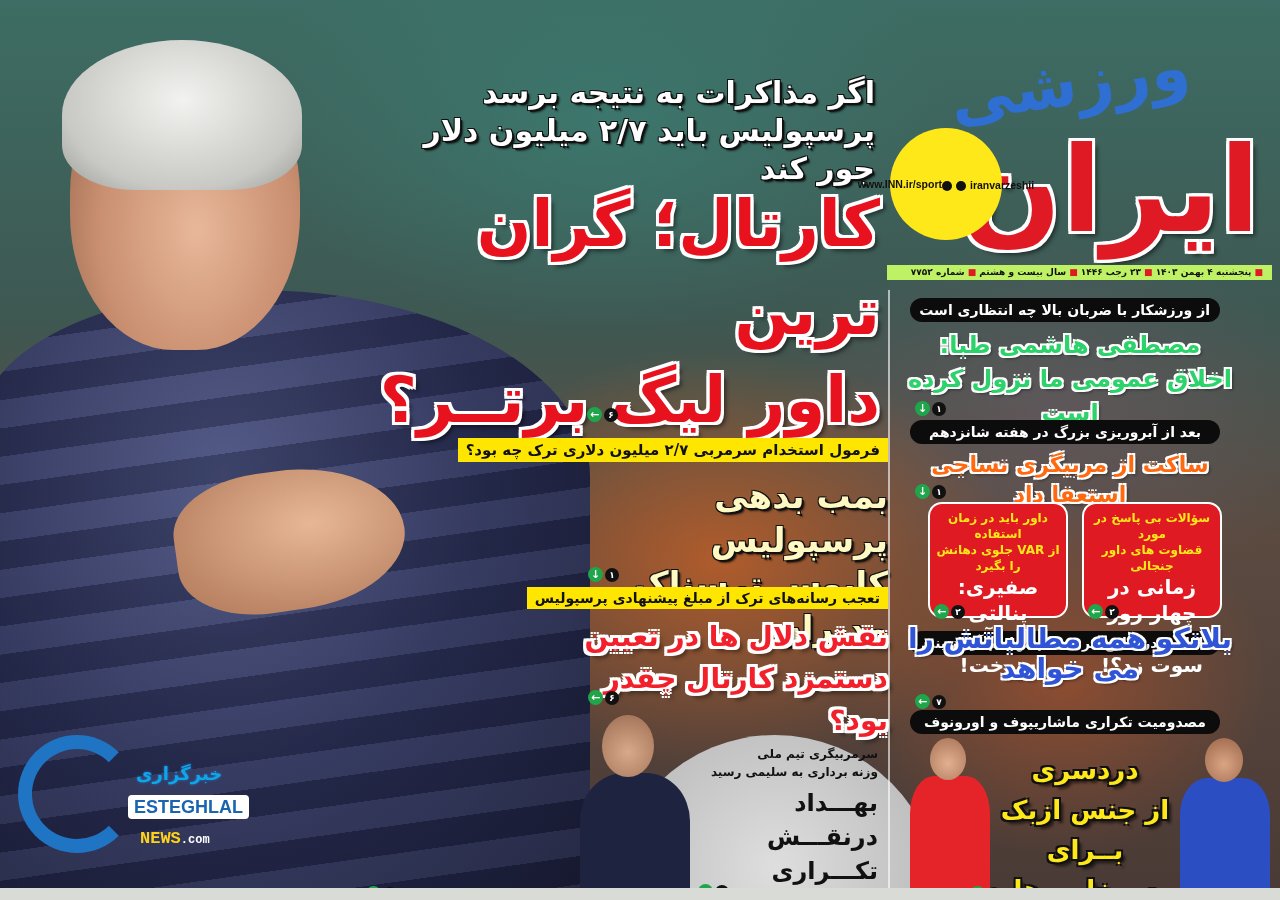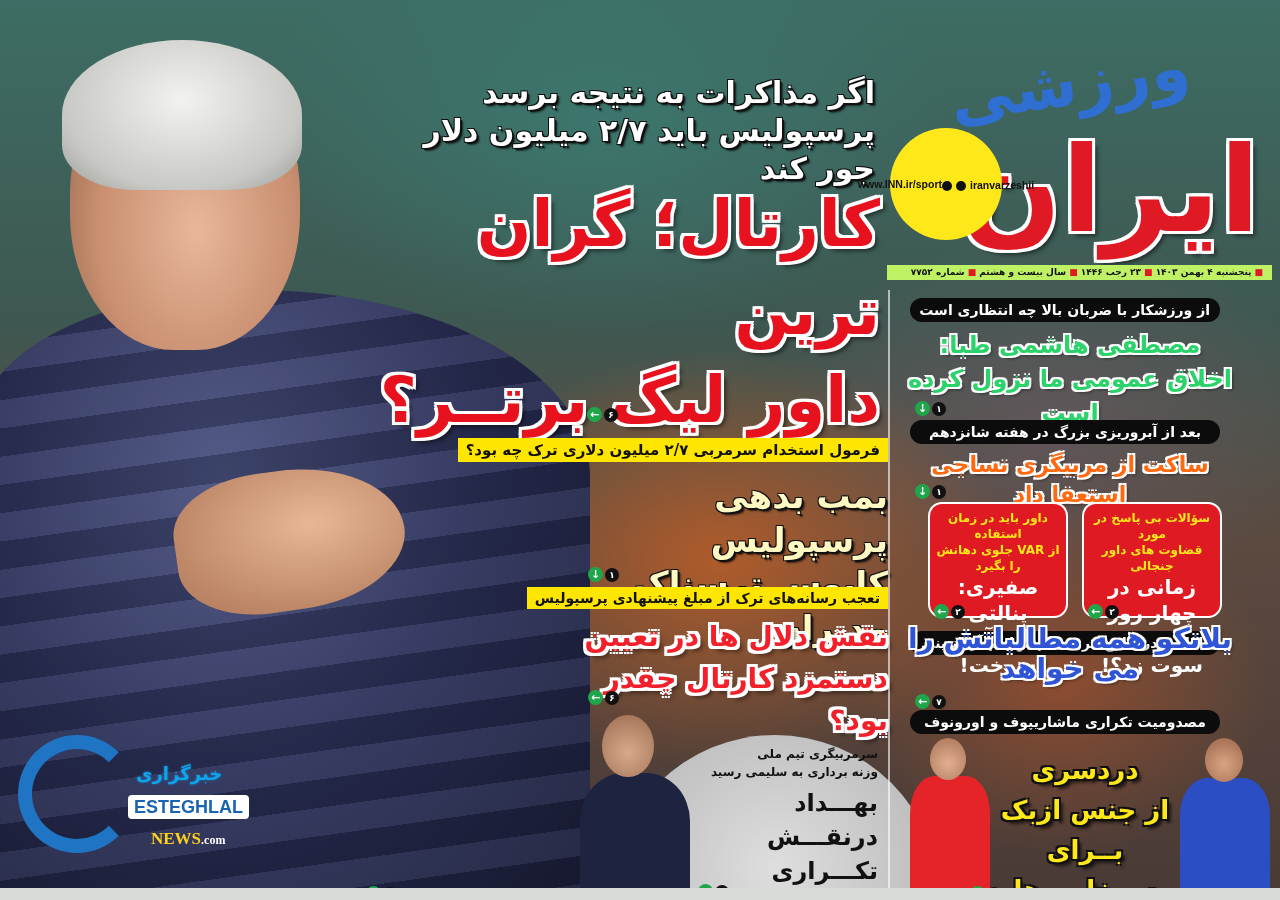--- a/index.html
+++ b/index.html
@@ -141,21 +141,21 @@
   .watermark .ring {
     position: absolute; left: 0; top: 0; width: 118px; height: 118px; border-radius: 50%;
     border: 14px solid #1f74c4; border-right-color: transparent;
   }
   .watermark .title-fa { position: absolute; left: 118px; top: 28px; color: #0ea5e9; font-weight: bold; font-size: 18px; text-shadow: 0 0 3px #1f74c4; }
   .watermark .brand-pill {
     position: absolute; left: 110px; top: 60px; background: #fff; border-radius: 4px;
     color: #1a64b0; font-family: "Liberation Sans", sans-serif; font-weight: bold; font-size: 18px;
     padding: 0 6px; line-height: 24px; direction: ltr;
   }
-  .watermark .news { position: absolute; left: 122px; top: 94px; direction: ltr; font-family: Liberation Serif, serif; font-weight: bold; margin-left: 11px; }
+  .watermark .news { position: absolute; left: 122px; top: 94px; direction: ltr; font-family: Liberation Mono, monospace; font-weight: bold; }
   .watermark .news .n { color: #ffd21a; font-size: 17px; }
   .watermark .news .c { color: #fff; font-size: 12px; }
 
   .bottom-bar { left: 0; top: 888px; width: 1280px; height: 12px; background: #d9dcd6; }
 </style>
 </head>
 <body>
 
 <div class="bg"></div>
 

